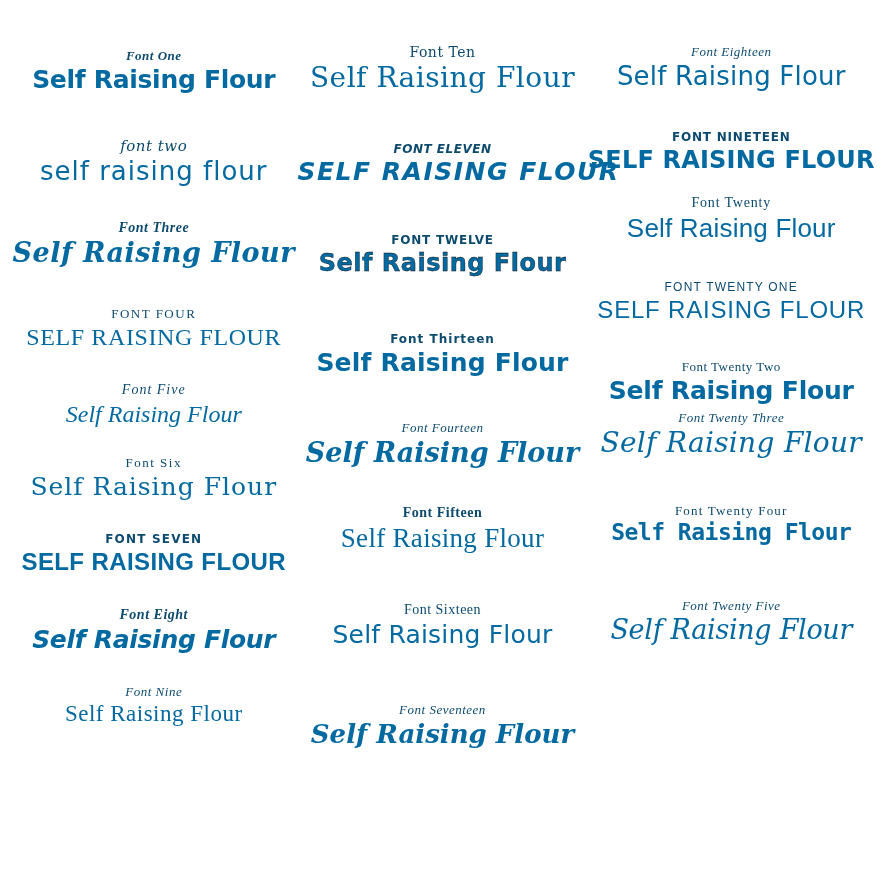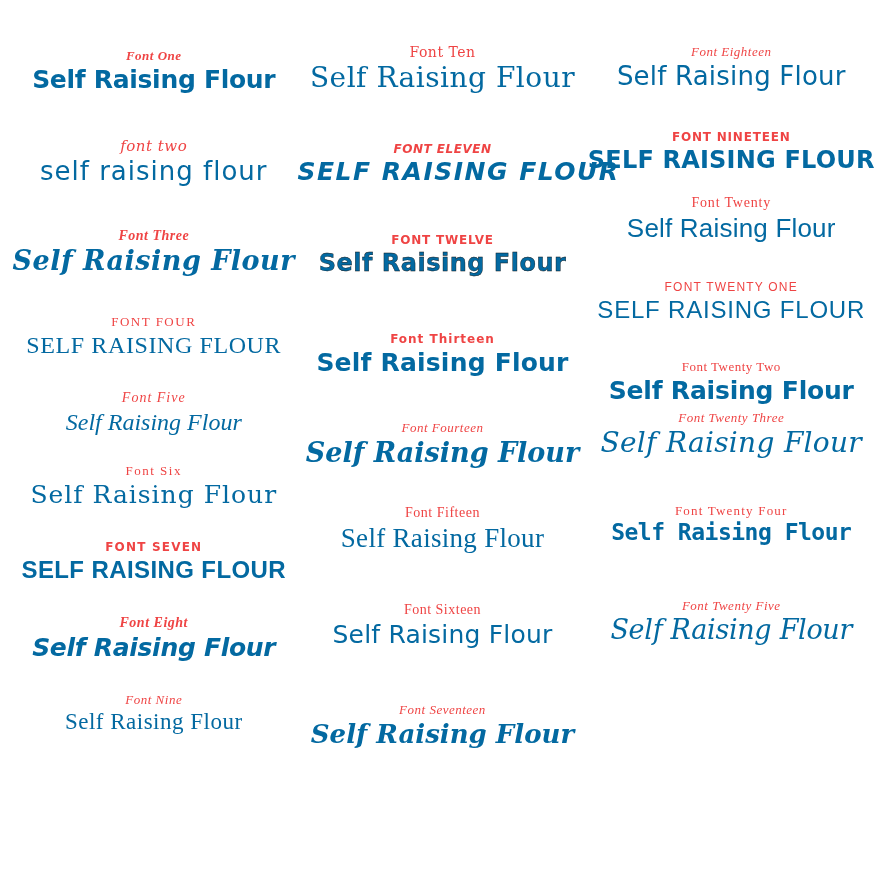--- a/index.html
+++ b/index.html
@@ -29,21 +29,21 @@
     display: flex;
     flex-direction: column;
     align-items: center;
   }
   .font-sample {
     width: 100%;
     text-align: center;
     margin-bottom: 6px;
   }
   .font-label {
-    color: #ef4444;
+    color: #0c4a6e;
     font-size: 12px;
     letter-spacing: 0.5px;
     line-height: 1.2;
     margin-bottom: 2px;
     white-space: nowrap;
   }
   .font-text {
     color: #0369a1;
     line-height: 1.1;
     white-space: nowrap;
@@ -86,21 +86,21 @@
 
   .s12 .font-label { font-family: "DejaVu Sans", sans-serif; font-weight: bold; font-size: 12px; letter-spacing: 0.8px; }
   .s12 .font-text  { font-family: "DejaVu Sans", sans-serif; font-weight: bold; font-size: 24px; letter-spacing: 0.5px; -webkit-text-stroke: 0.4px #111; }
 
   .s13 .font-label { font-family: "DejaVu Sans", sans-serif; font-weight: bold; font-size: 12px; letter-spacing: 1px; }
   .s13 .font-text  { font-family: "DejaVu Sans", sans-serif; font-weight: bold; font-size: 25px; letter-spacing: 0.2px; }
 
   .s14 .font-label { font-family: "Liberation Serif", serif; font-style: italic; font-size: 13px; }
   .s14 .font-text  { font-family: "DejaVu Serif", serif; font-style: italic; font-weight: bold; font-size: 27px; }
 
-  .s15 .font-label { font-family: "Liberation Serif", serif; font-size: 14px; letter-spacing: 0.5px; }
+  .s15 .font-label { font-family: "Liberation Serif", serif; font-size: 14px; letter-spacing: 0.5px; font-weight: bold; }
   .s15 .font-text  { font-family: "Liberation Serif", serif; font-size: 27px; letter-spacing: 0.3px; }
 
   .s16 .font-label { font-family: "Liberation Serif", serif; font-size: 14px; letter-spacing: 0.5px; }
   .s16 .font-text  { font-family: "DejaVu Sans", sans-serif; font-size: 25px; letter-spacing: 0.2px; }
 
   .s17 .font-label { font-family: "Liberation Serif", serif; font-style: italic; font-size: 13px; }
   .s17 .font-text  { font-family: "DejaVu Serif", serif; font-style: italic; font-weight: bold; font-size: 26px; }
 
   
   .s18 .font-label { font-family: "Liberation Serif", serif; font-style: italic; font-size: 13px; }
@@ -137,21 +137,21 @@
     <div class="font-sample s1" style="margin-top:18px;">
       <div class="font-label">Font One</div>
       <div class="font-text">Self Raising Flour</div>
     </div>
 
     <div class="font-sample s2" style="margin-top:38px;">
       <div class="font-label">font two</div>
       <div class="font-text">self raising flour</div>
     </div>
 
-    <div class="font-sample s3" style="margin-top:36px;">
+    <div class="font-sample s3" style="margin-top:28px;">
       <div class="font-label">Font Three</div>
       <div class="font-text">Self Raising Flour</div>
     </div>
 
     <div class="font-sample s4" style="margin-top:32px;">
       <div class="font-label">FONT FOUR</div>
       <div class="font-text">SELF RAISING FLOUR</div>
     </div>
 
     <div class="font-sample s5" style="margin-top:26px;">

